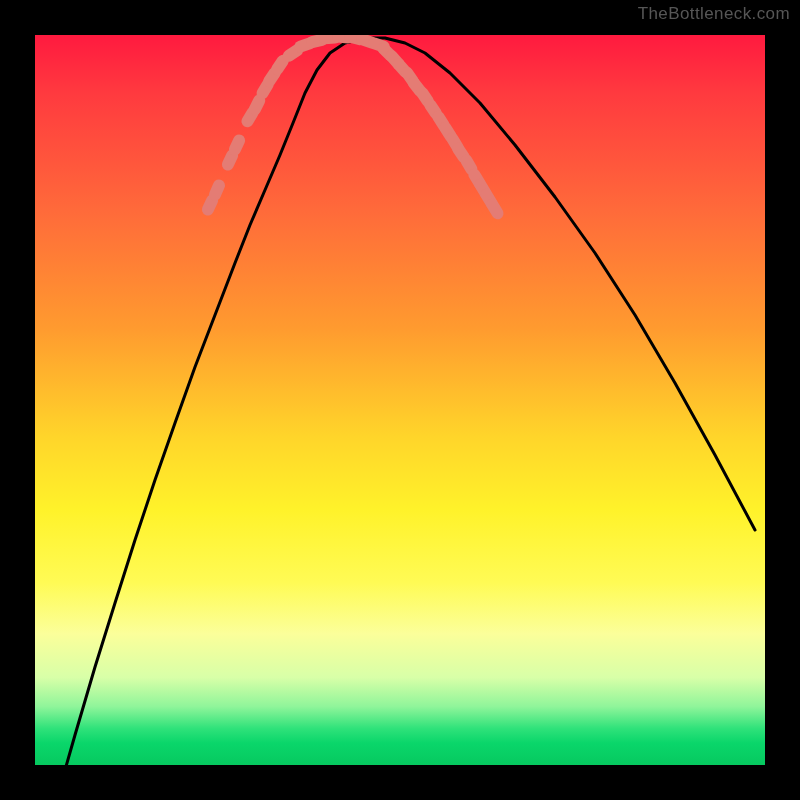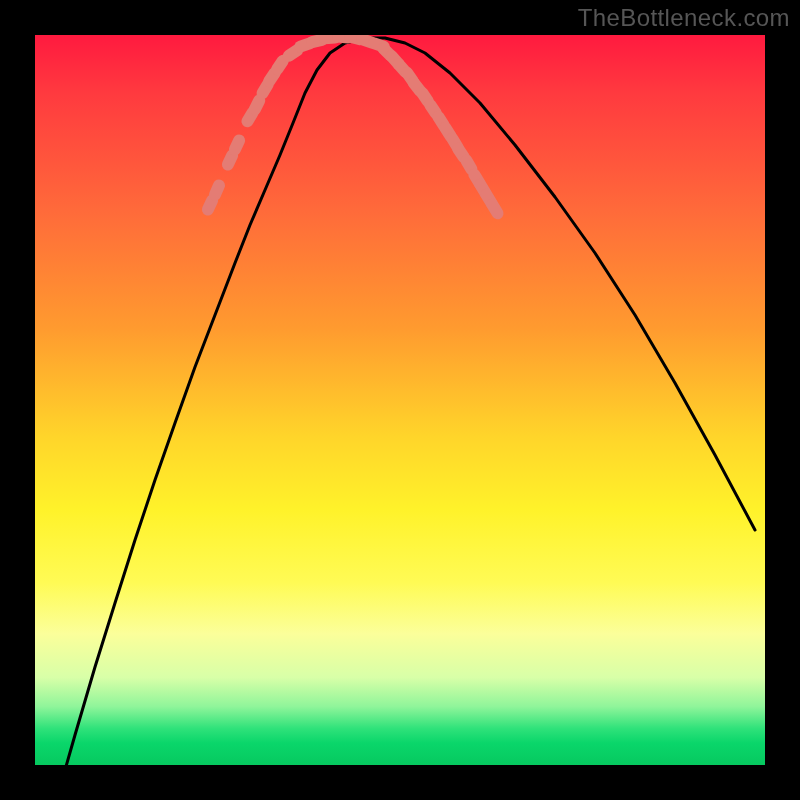--- a/index.html
+++ b/index.html
@@ -16,21 +16,21 @@
     top: 0;
     width: 800px;
     height: 800px;
     background: #000;
   }
   .watermark {
     position: absolute;
     top: 4px;
     right: 10px;
     font-family: Arial, Helvetica, sans-serif;
-    font-size: 24px;
+    font-size: 17px;
     font-weight: 500;
     color: #565656;
     letter-spacing: 0.4px;
   }
   .plot {
     position: absolute;
     left: 35px;
     top: 35px;
     width: 730px;
     height: 730px;

